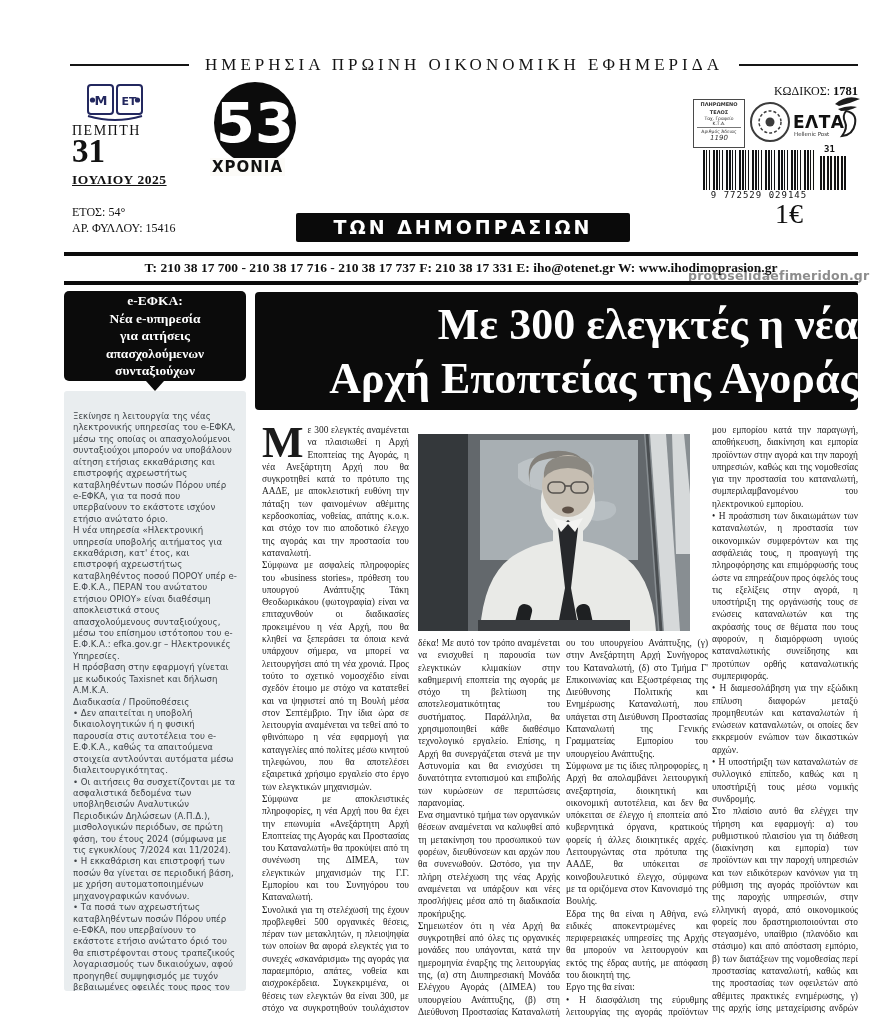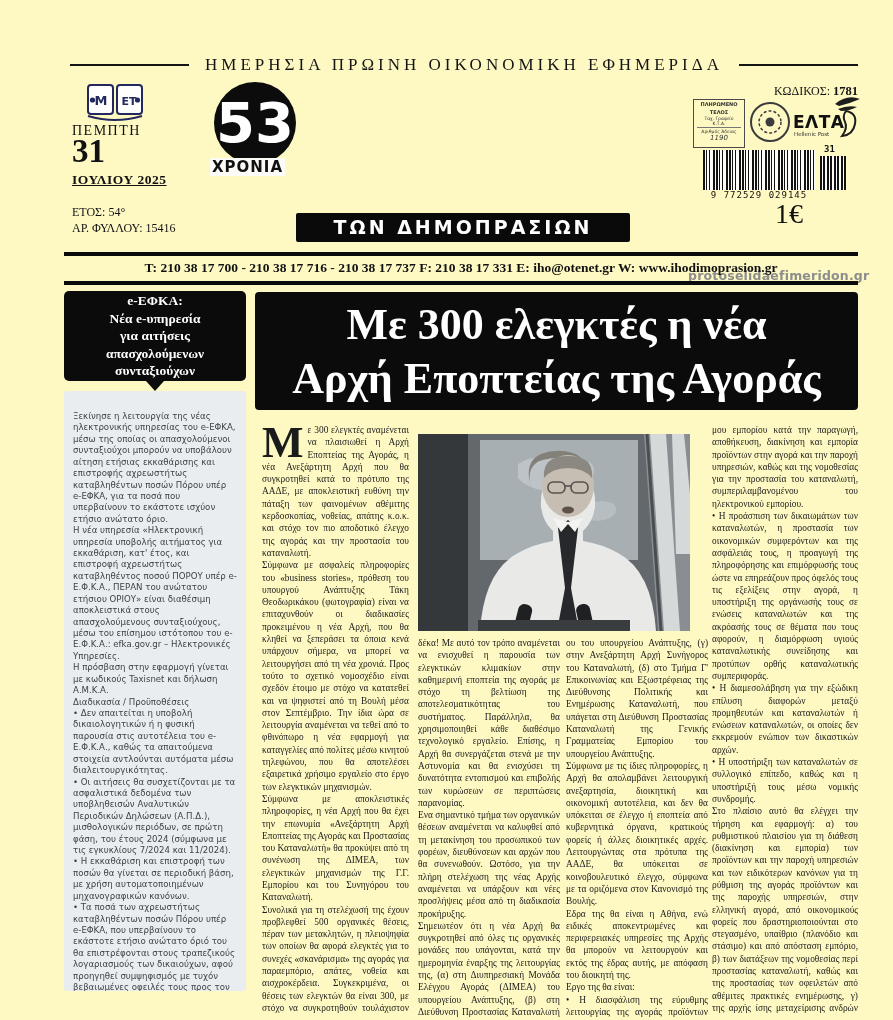--- a/index.html
+++ b/index.html
@@ -1,17 +1,17 @@
 <!DOCTYPE html>
 <html lang="el"><head>
 <meta charset="utf-8">
 <title>front-page</title>
 <style>
   html,body{margin:0;padding:0;background:#e8e8e8;}
-  .page{position:relative;width:893px;height:1020px;background:#fef9c3;margin:0 auto;
+  .page{position:relative;width:893px;height:1020px;background:#ffffff;margin:0 auto;
         font-family:"Liberation Serif",serif;color:#111;overflow:hidden;}
   .abs{position:absolute;}
 
   
   .tagline-row{top:55px;left:70px;width:788px;display:flex;align-items:center;gap:16px;}
   .tagline-row .rule{flex:1;height:2px;background:#151515;}
   .tagline{font-size:17px;letter-spacing:4px;color:#141414;white-space:nowrap;}
 
   .day{top:123px;left:72px;font-size:14px;letter-spacing:1.5px;}
   .day-number{top:133px;left:72px;font-size:33px;font-weight:bold;}
@@ -66,21 +66,21 @@
   .sb-arrow{top:381px;left:146px;width:0;height:0;border-left:9px solid transparent;
             border-right:9px solid transparent;border-top:10px solid #0b0b0b;}
   .sb-body{top:391px;left:64px;width:182px;height:600px;background:#e9edef;border-radius:3px;
            padding:20px 9px;box-sizing:border-box;overflow:hidden;
            font-family:"DejaVu Sans",sans-serif;font-size:8.6px;line-height:1.33;color:#3e4347;}
   .sb-body p{margin:0;}
 
   
   .headline-box{top:292px;left:255px;width:603px;height:118px;background:#0b0b0b;border-radius:4px;
                 color:#fff;text-align:center;font-weight:bold;}
-  .headline-box div{font-size:44px;line-height:1.22;}
+  .headline-box div{font-size:44px;line-height:1.22;text-align:right;}
   .headline-box .l1{padding-top:6px;}
 
   .photo{top:434px;left:418px;width:272px;height:197px;}
 
   .col{overflow:hidden;}
   .col p{margin:0;text-align:justify;font-size:9.4px;line-height:12.3px;color:#1b1b1b;}
   .col1{top:424px;left:262px;width:147px;height:592px;}
   .col2{top:637px;left:418px;width:142px;height:380px;}
   .col3{top:637px;left:566px;width:142px;height:380px;}
   .col4{top:424px;left:712px;width:146px;height:592px;}

